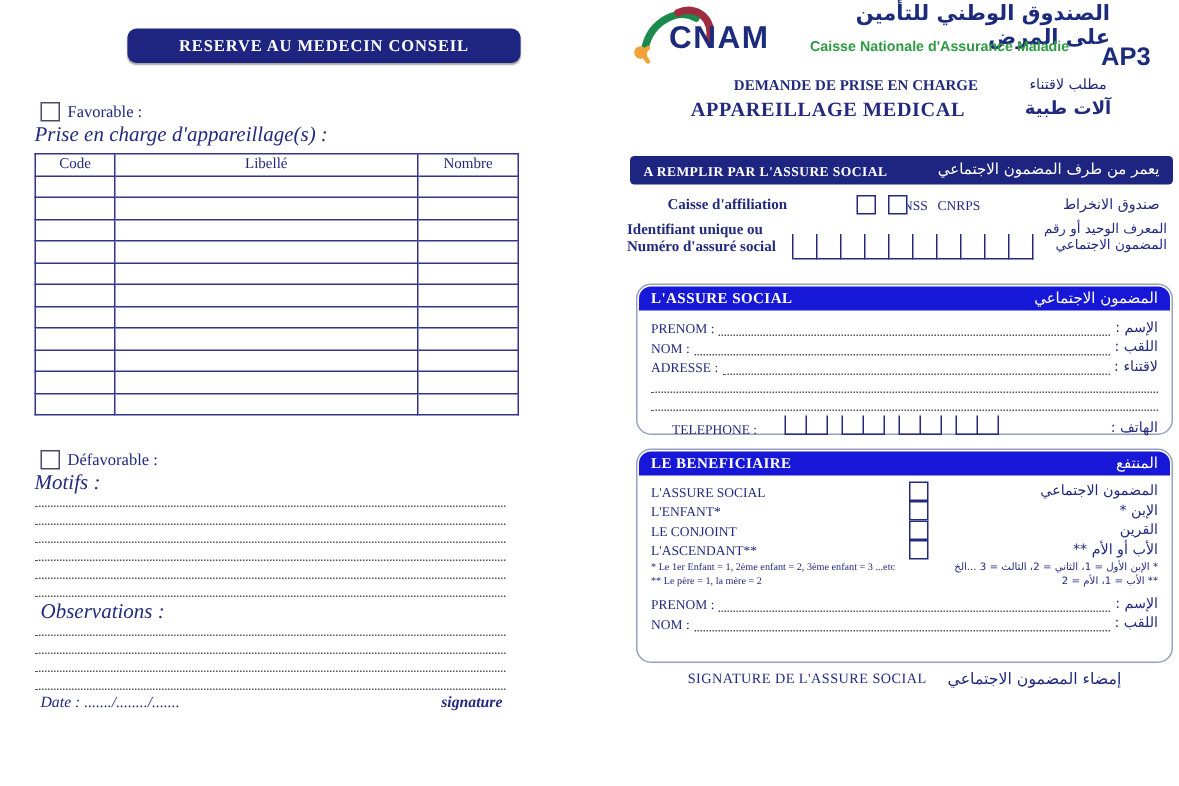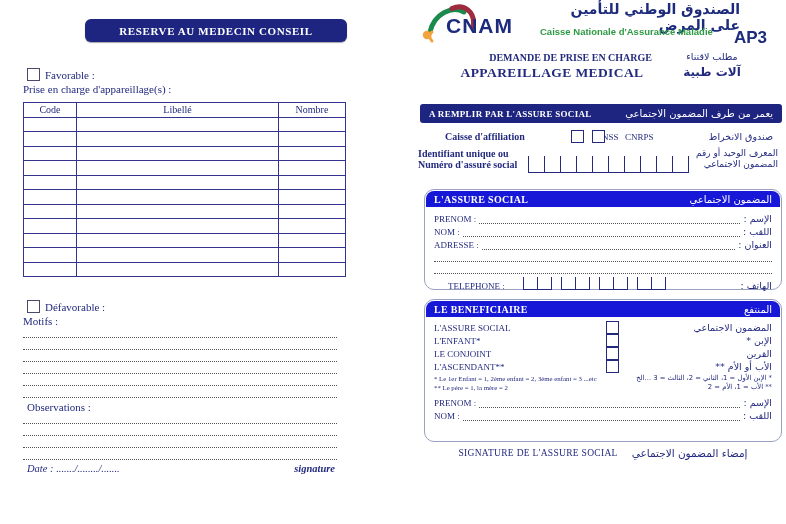--- a/index.html
+++ b/index.html
@@ -8,21 +8,21 @@
   .abs{position:absolute;}
   .ar{font-family:"DejaVu Sans",sans-serif;direction:rtl;unicode-bidi:isolate;}
 
   
   .reserve-box{left:85px;top:19px;width:262px;height:23px;background:#1d2580;border-radius:6px;
       display:flex;align-items:center;justify-content:center;color:#fff;font-weight:bold;
       font-size:11px;letter-spacing:.6px;box-shadow:0 1px 1px rgba(0,0,0,.35);}
   .cb{width:11px;height:11px;border:1px solid #4a4a6a;background:#fff;display:inline-block;flex:none;}
   .cb.nv{border-color:#232a7e;}
   .chkrow{display:flex;align-items:flex-end;gap:5px;font-weight:normal;font-size:11px;}
-  .smalltext{font-size:11px;}
+  .smalltext{font-size:14px;font-style:italic;}
   table.app{border-collapse:collapse;width:323px;}
   table.app td,table.app th{border:1px solid #34348c;height:13.5px;padding:0;
       font-size:10px;font-weight:normal;color:#232a7e;text-align:center;}
   table.app th:nth-child(1),table.app td:nth-child(1){width:52px;}
   table.app th:nth-child(3),table.app td:nth-child(3){width:66px;}
   .linesblock{width:314px;}
   .dotline-row{height:11px;border-bottom:1.5px dotted #555;}
   .daterow{left:27px;top:463px;width:308px;display:flex;justify-content:space-between;
       font-size:10.5px;font-style:italic;}
   .sig-it{font-weight:bold;}
@@ -267,21 +267,21 @@
           <span class="alab ar">الإسم :</span>
         </div>
         <div class="frow">
           <span class="flab">NOM :</span>
           <span class="dot"></span>
           <span class="alab ar">اللقب :</span>
         </div>
         <div class="frow">
           <span class="flab">ADRESSE :</span>
           <span class="dot"></span>
-          <span class="alab ar">العنوان :</span>
+          <span class="alab ar">لاقتناء :</span>
         </div>
         <div class="dotfull"></div>
         <div class="dotfull"></div>
         <div class="telrow">
           <span class="flab">TELEPHONE :</span>
           <span class="groups">
               <span class="comb">
                 <span class="cell"></span>
                 <span class="cell"></span>
               </span>

